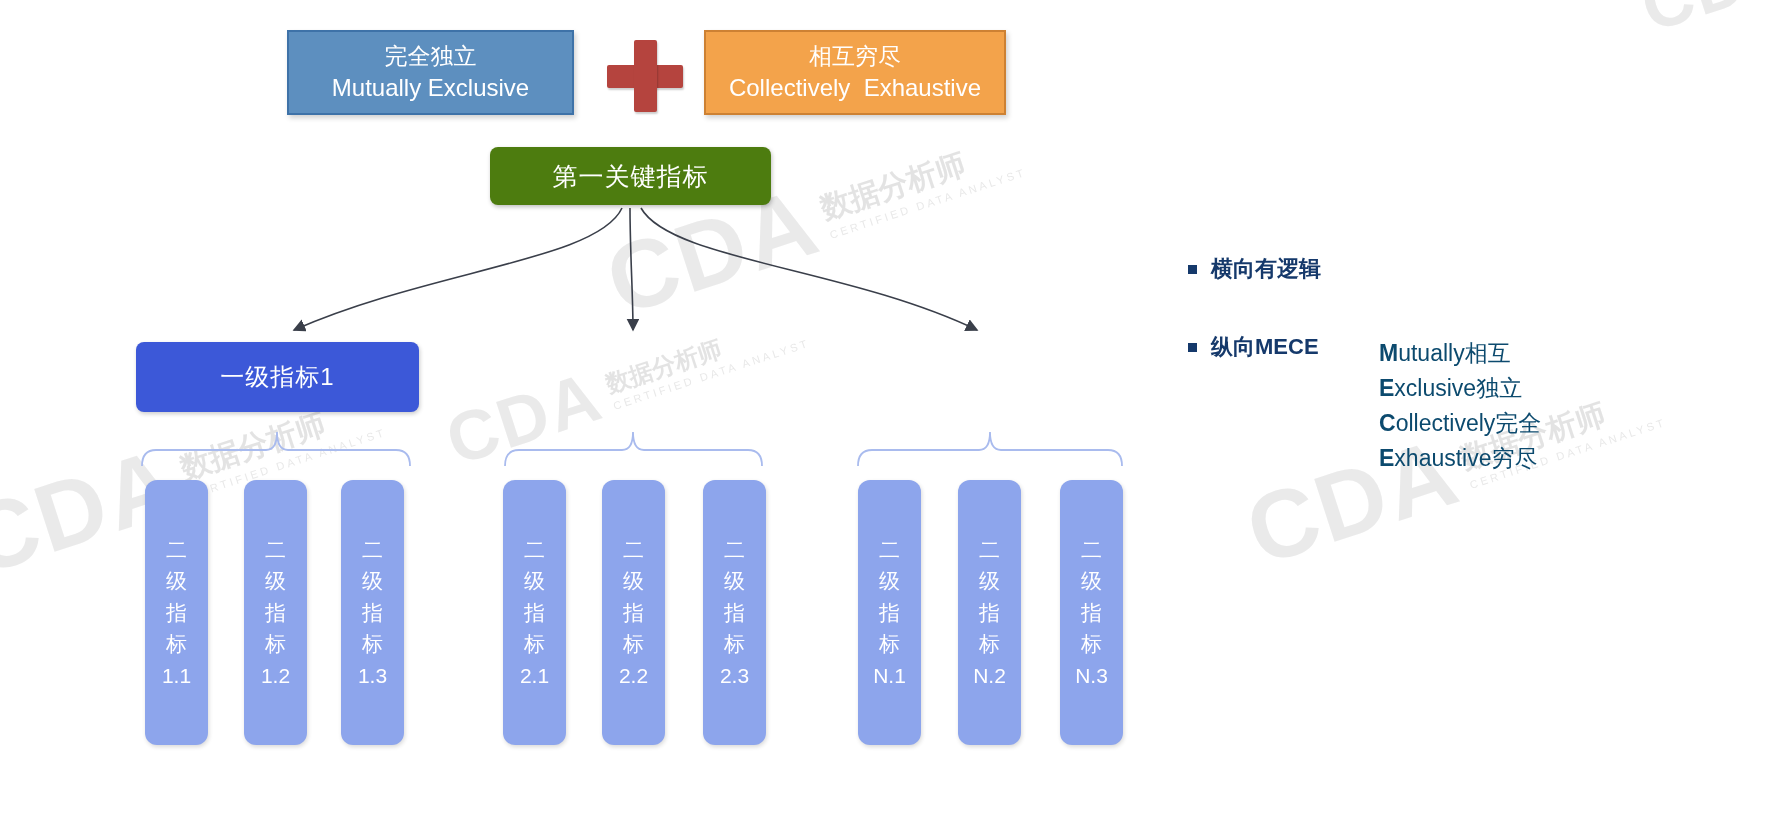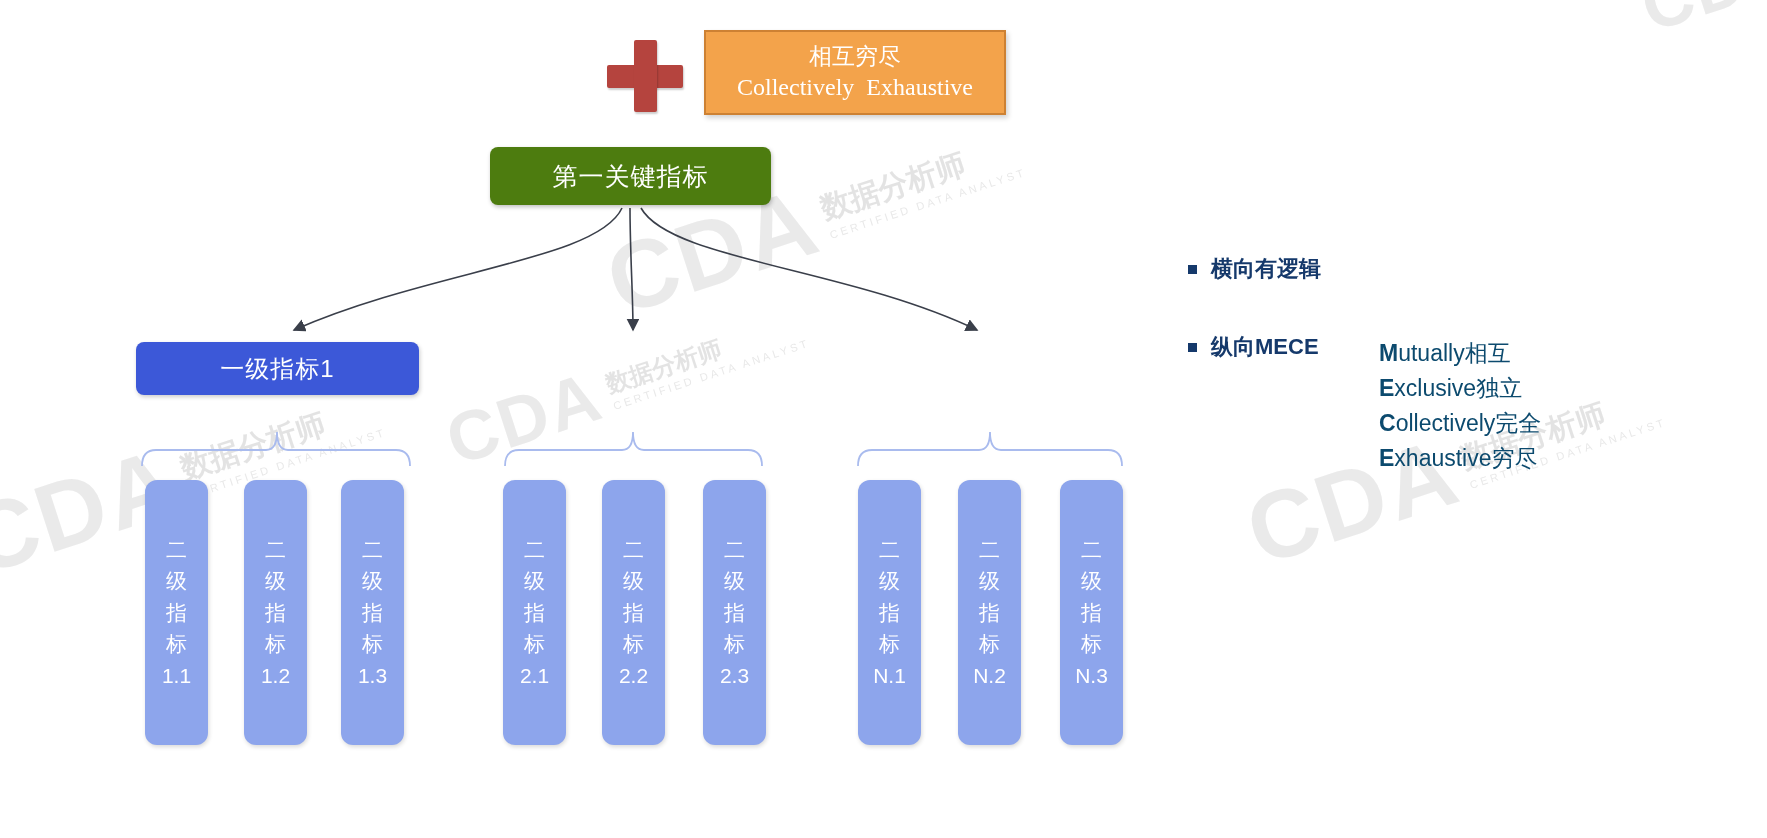--- a/index.html
+++ b/index.html
@@ -47,21 +47,20 @@
   }
   .me-box {
     left: 287px; top: 30px; width: 287px; height: 85px;
     background: #5d8fbf;
     border: 2px solid #3e72a8;
   }
   .ce-box {
     left: 704px; top: 30px; width: 302px; height: 85px;
     background: #f3a34b;
     border: 2px solid #cd8133;
-    font-family: Liberation Serif, serif;
   }
   .formula-box .zh { font-size: 23px; line-height: 1.35; }
   .formula-box .en { font-size: 24px; line-height: 1.3; white-space: pre; }
 
   .plus-icon {
     position: absolute;
     left: 607px; top: 40px; width: 76px; height: 72px;
   }
   .plus-icon .bar-h, .plus-icon .bar-v {
     position: absolute;
@@ -84,21 +83,21 @@
   }
 
   svg.overlay {
     position: absolute; left: 0; top: 0;
     width: 1767px; height: 838px;
     pointer-events: none;
   }
 
   .l1-box {
     position: absolute;
-    top: 342px; height: 53px; width: 283px;
+    top: 342px; height: 70px; width: 283px;
     background: #3c58d8;
     border-radius: 8px;
     display: flex; align-items: center; justify-content: center;
     color: #fff; font-size: 24px; letter-spacing: 1px;
     box-shadow: 1px 2px 4px rgba(0,0,0,.2);
   }
   .l1-1 { left: 136px; }
   .l1-2 { left: 489px; }
   .l1-3 { left: 845px; }
 
@@ -179,20 +178,24 @@
     <span class="wm-big">CDA</span>
     <span class="wm-col">
       <span class="wm-name">数据分析师</span>
       <span class="wm-cap">CERTIFIED DATA ANALYST</span>
     </span>
   </div>
   <div class="wm small" style="left:1640px; top:-50px;">
     <span class="wm-big">CDA</span>
   </div>
 
+  <div class="formula-box me-box">
+    <div class="zh">完全独立</div>
+    <div class="en">Mutually Exclusive</div>
+  </div>
 
   <div class="plus-icon">
     <div class="bar-h"></div>
     <div class="bar-v"></div>
   </div>
 
   <div class="formula-box ce-box">
     <div class="zh">相互穷尽</div>
     <div class="en">Collectively  Exhaustive</div>
   </div>

